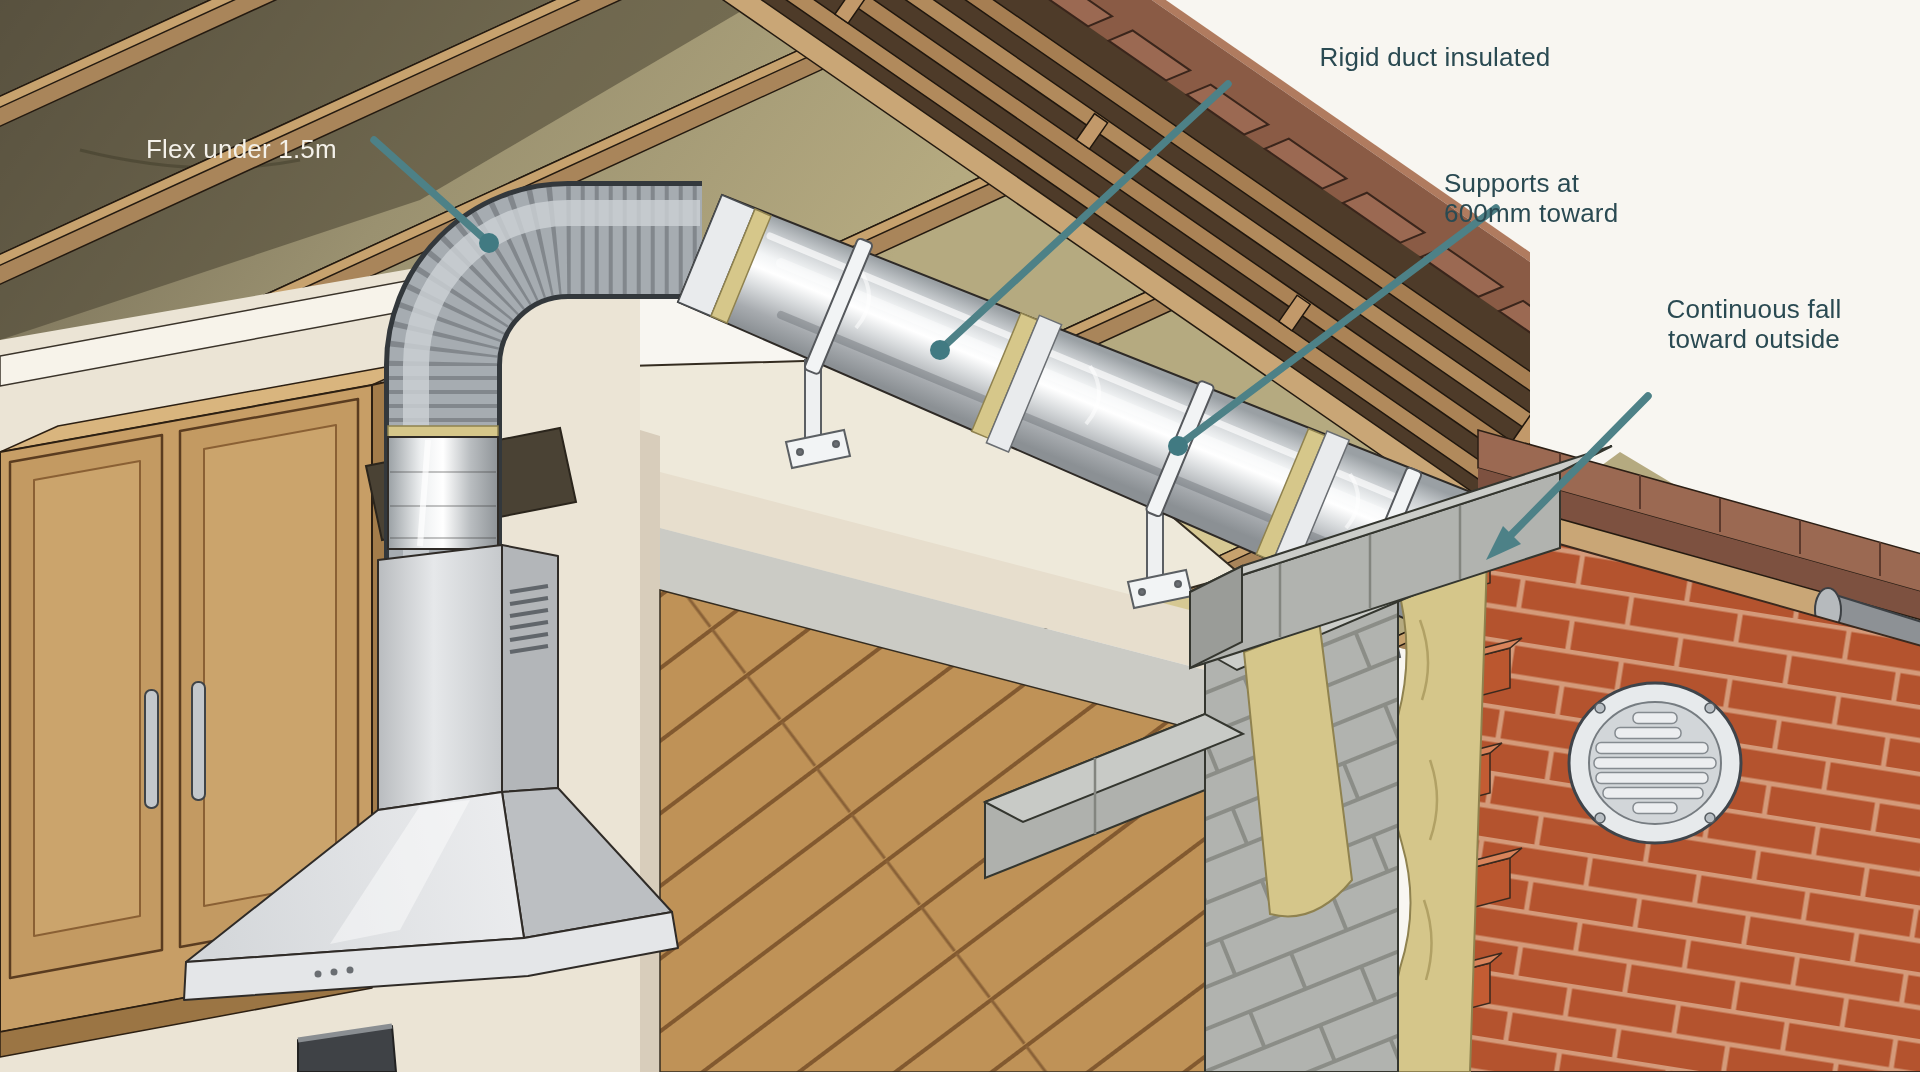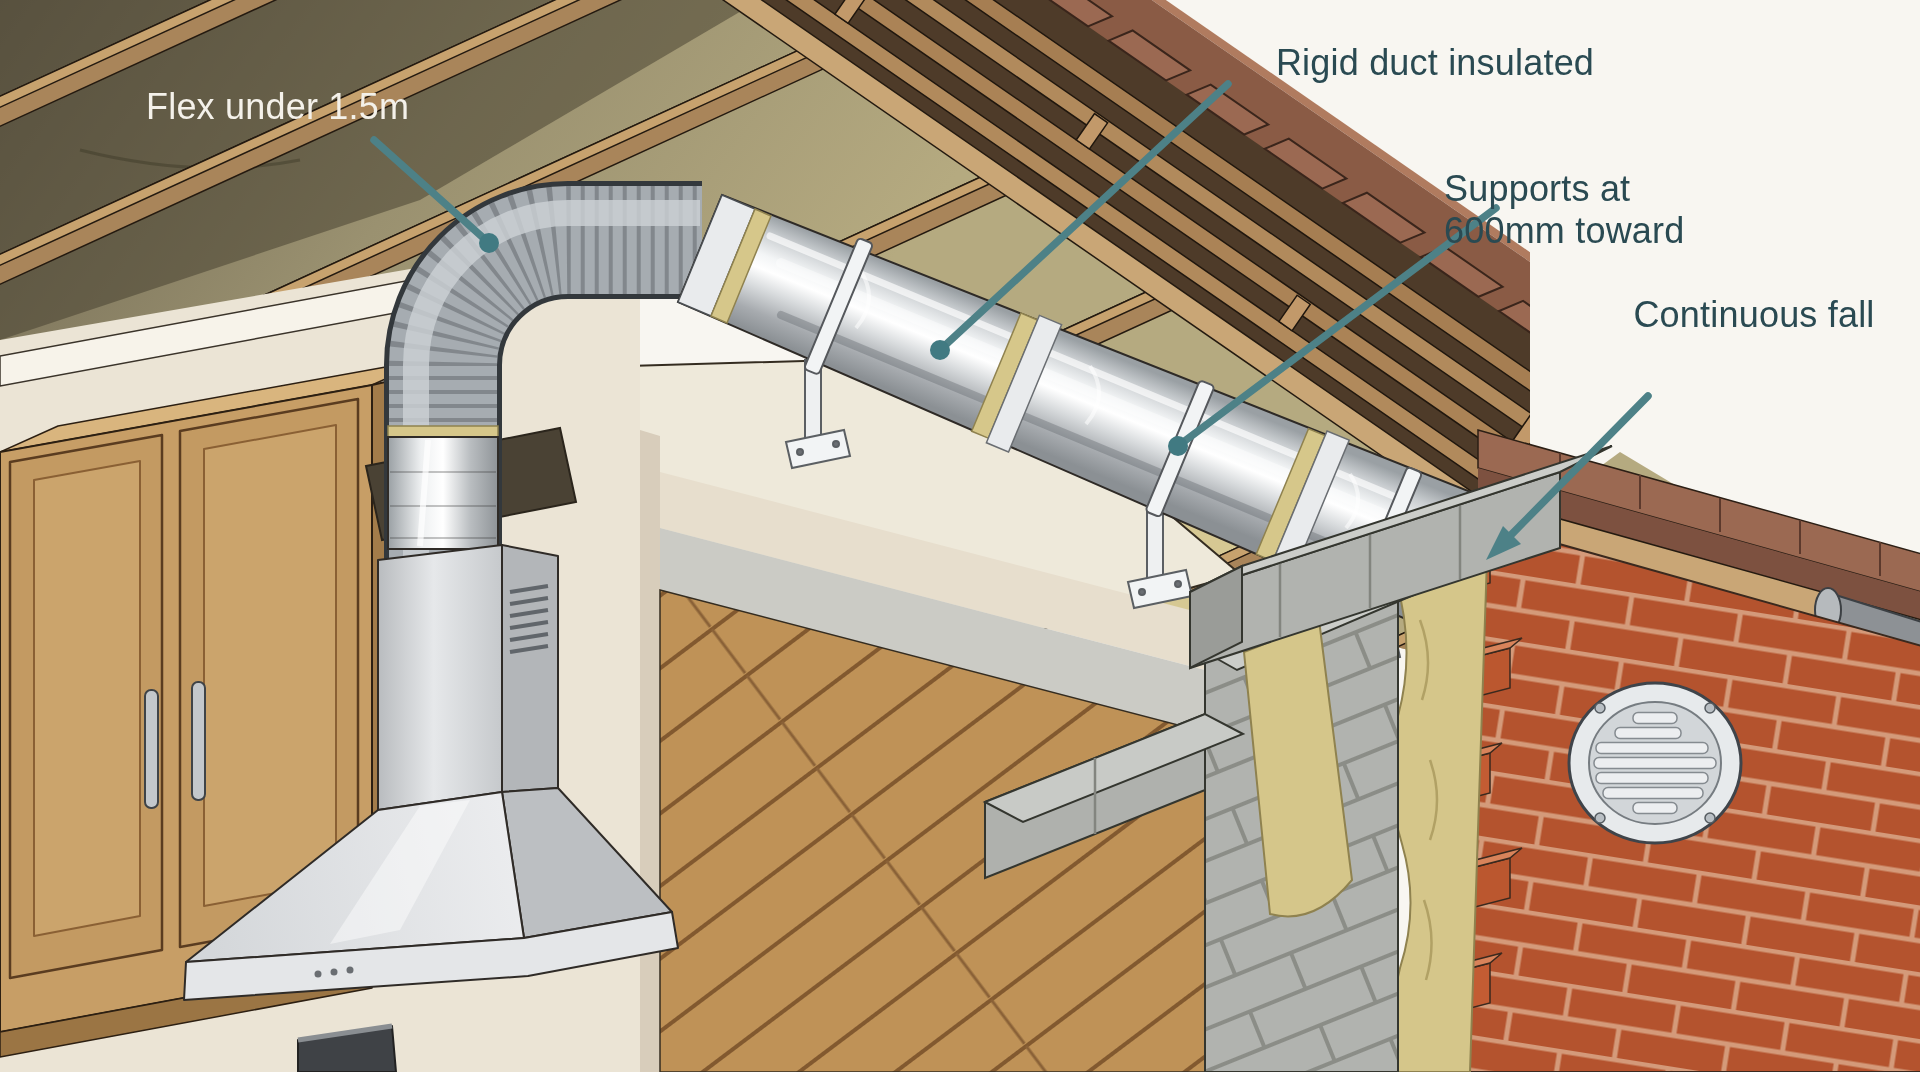--- a/index.html
+++ b/index.html
@@ -12,24 +12,24 @@
   html,body{background:#dcdcdc;}
   .stage{
     position:relative;width:1920px;height:1072px;overflow:hidden;
     background:var(--background);
     font-family:"Liberation Sans", sans-serif;
   }
   .stage svg{position:absolute;left:0;top:0;}
   .lbl{
     position:absolute;
     color:var(--label-dark);
-    font-size:36px;line-height:1.16;letter-spacing:.2px;
+    font-size:26px;line-height:1.16;letter-spacing:.2px;
     white-space:nowrap;
   }
-  .lbl.light{color:var(--label-light);}
+  .lbl.light{color:var(--label-light);margin-top:48px;}
   .lbl.center{text-align:center;}
 </style>
 </head>
 <body>
 
 <div class="stage">
 
 <svg width="1920" height="1072" viewBox="0 0 1920 1072">
   <defs>
     <linearGradient id="atticGrad" x1="0" y1="0" x2="700" y2="520" gradientUnits="userSpaceOnUse">
@@ -351,15 +351,16 @@
   <div>Rigid duct insulated</div>
 </div>
 
 <div class="lbl" style="left:1444px;top:168px;">
   <div>Supports at</div>
   <div>600mm toward</div>
 </div>
 
 <div class="lbl center" style="left:1598px;top:294px;width:312px;">
   <div>Continuous fall</div>
+  <div>toward outside</div>
 </div>
 
 </div>
 
 </body></html>

